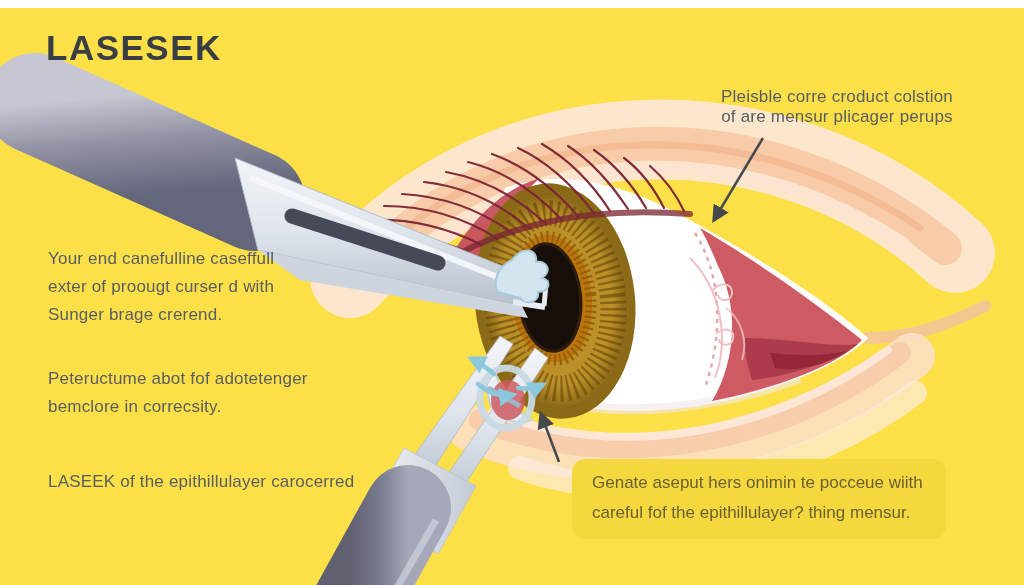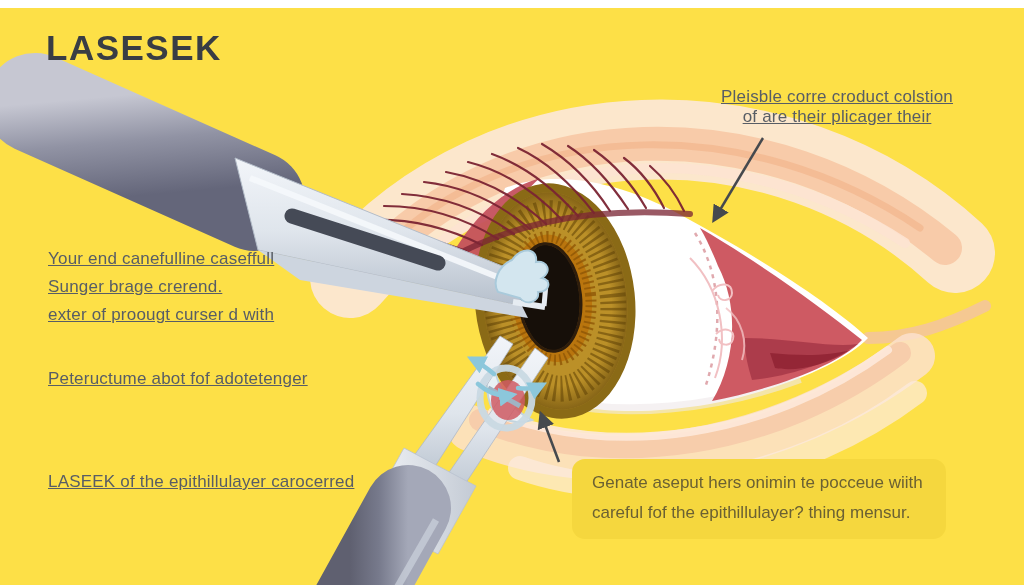--- a/index.html
+++ b/index.html
@@ -6,21 +6,21 @@
   .canvas{
     position:relative;width:1024px;height:585px;overflow:hidden;background:#fde047;
     font-family:"Liberation Sans","DejaVu Sans",sans-serif;
     margin-top:8px;
   }
   .canvas svg{position:absolute;left:0;top:0;}
   .page-title{
     position:absolute;left:46px;top:20px;margin:0;
     font-size:35px;font-weight:800;letter-spacing:1.5px;color:#393d44;
   }
-  .ann{position:absolute;font-size:17px;color:#585d65;letter-spacing:.2px;text-decoration:underline;}
+  .ann{position:absolute;font-size:17px;color:#585d65;letter-spacing:.2px;}
   .ann-top-right{left:716px;top:79px;width:242px;text-align:center;line-height:20px;}
   .ann-left-1{left:48px;top:237px;line-height:28px;}
   .ann-left-2{left:48px;top:357px;line-height:28px;}
   .ann-left-3{left:48px;top:459px;line-height:30px;}
   .note-box{
     position:absolute;left:572px;top:451px;width:374px;box-sizing:border-box;
     background:#f5d73e;border-radius:13px;padding:9px 20px 11px 20px;
     font-size:17px;line-height:30px;color:#6b6133;
   }
 </style>
@@ -171,31 +171,32 @@
     <g stroke="#45494e" stroke-width="2.5" fill="none">
       <path d="M 763 130 L 714 212" marker-end="url(#ah)"></path>
       <path d="M 559 454 L 541 406" marker-end="url(#ah)"></path>
     </g>
   </svg>
 
   <h1 class="page-title">LASESEK</h1>
 
   <div class="ann ann-top-right">
     <div>Pleisble corre croduct colstion</div>
-    <div>of are their plicager their</div>
+    <div>of are mensur plicager perups</div>
   </div>
 
   <div class="ann ann-left-1">
     <div>Your end canefulline caseffull</div>
+    <div>exter of proougt curser d with</div>
     <div>Sunger brage crerend.</div>
-    <div>exter of proougt curser d with</div>
   </div>
 
   <div class="ann ann-left-2">
     <div>Peteructume abot fof adotetenger</div>
+    <div>bemclore in correcsity.</div>
   </div>
 
   <div class="ann ann-left-3">
     <div>LASEEK of the epithillulayer carocerred</div>
   </div>
 
   <div class="note-box">
     <div>Genate aseput hers onimin te pocceue wiith</div>
     <div>careful fof the epithillulayer? thing mensur.</div>
   </div>

